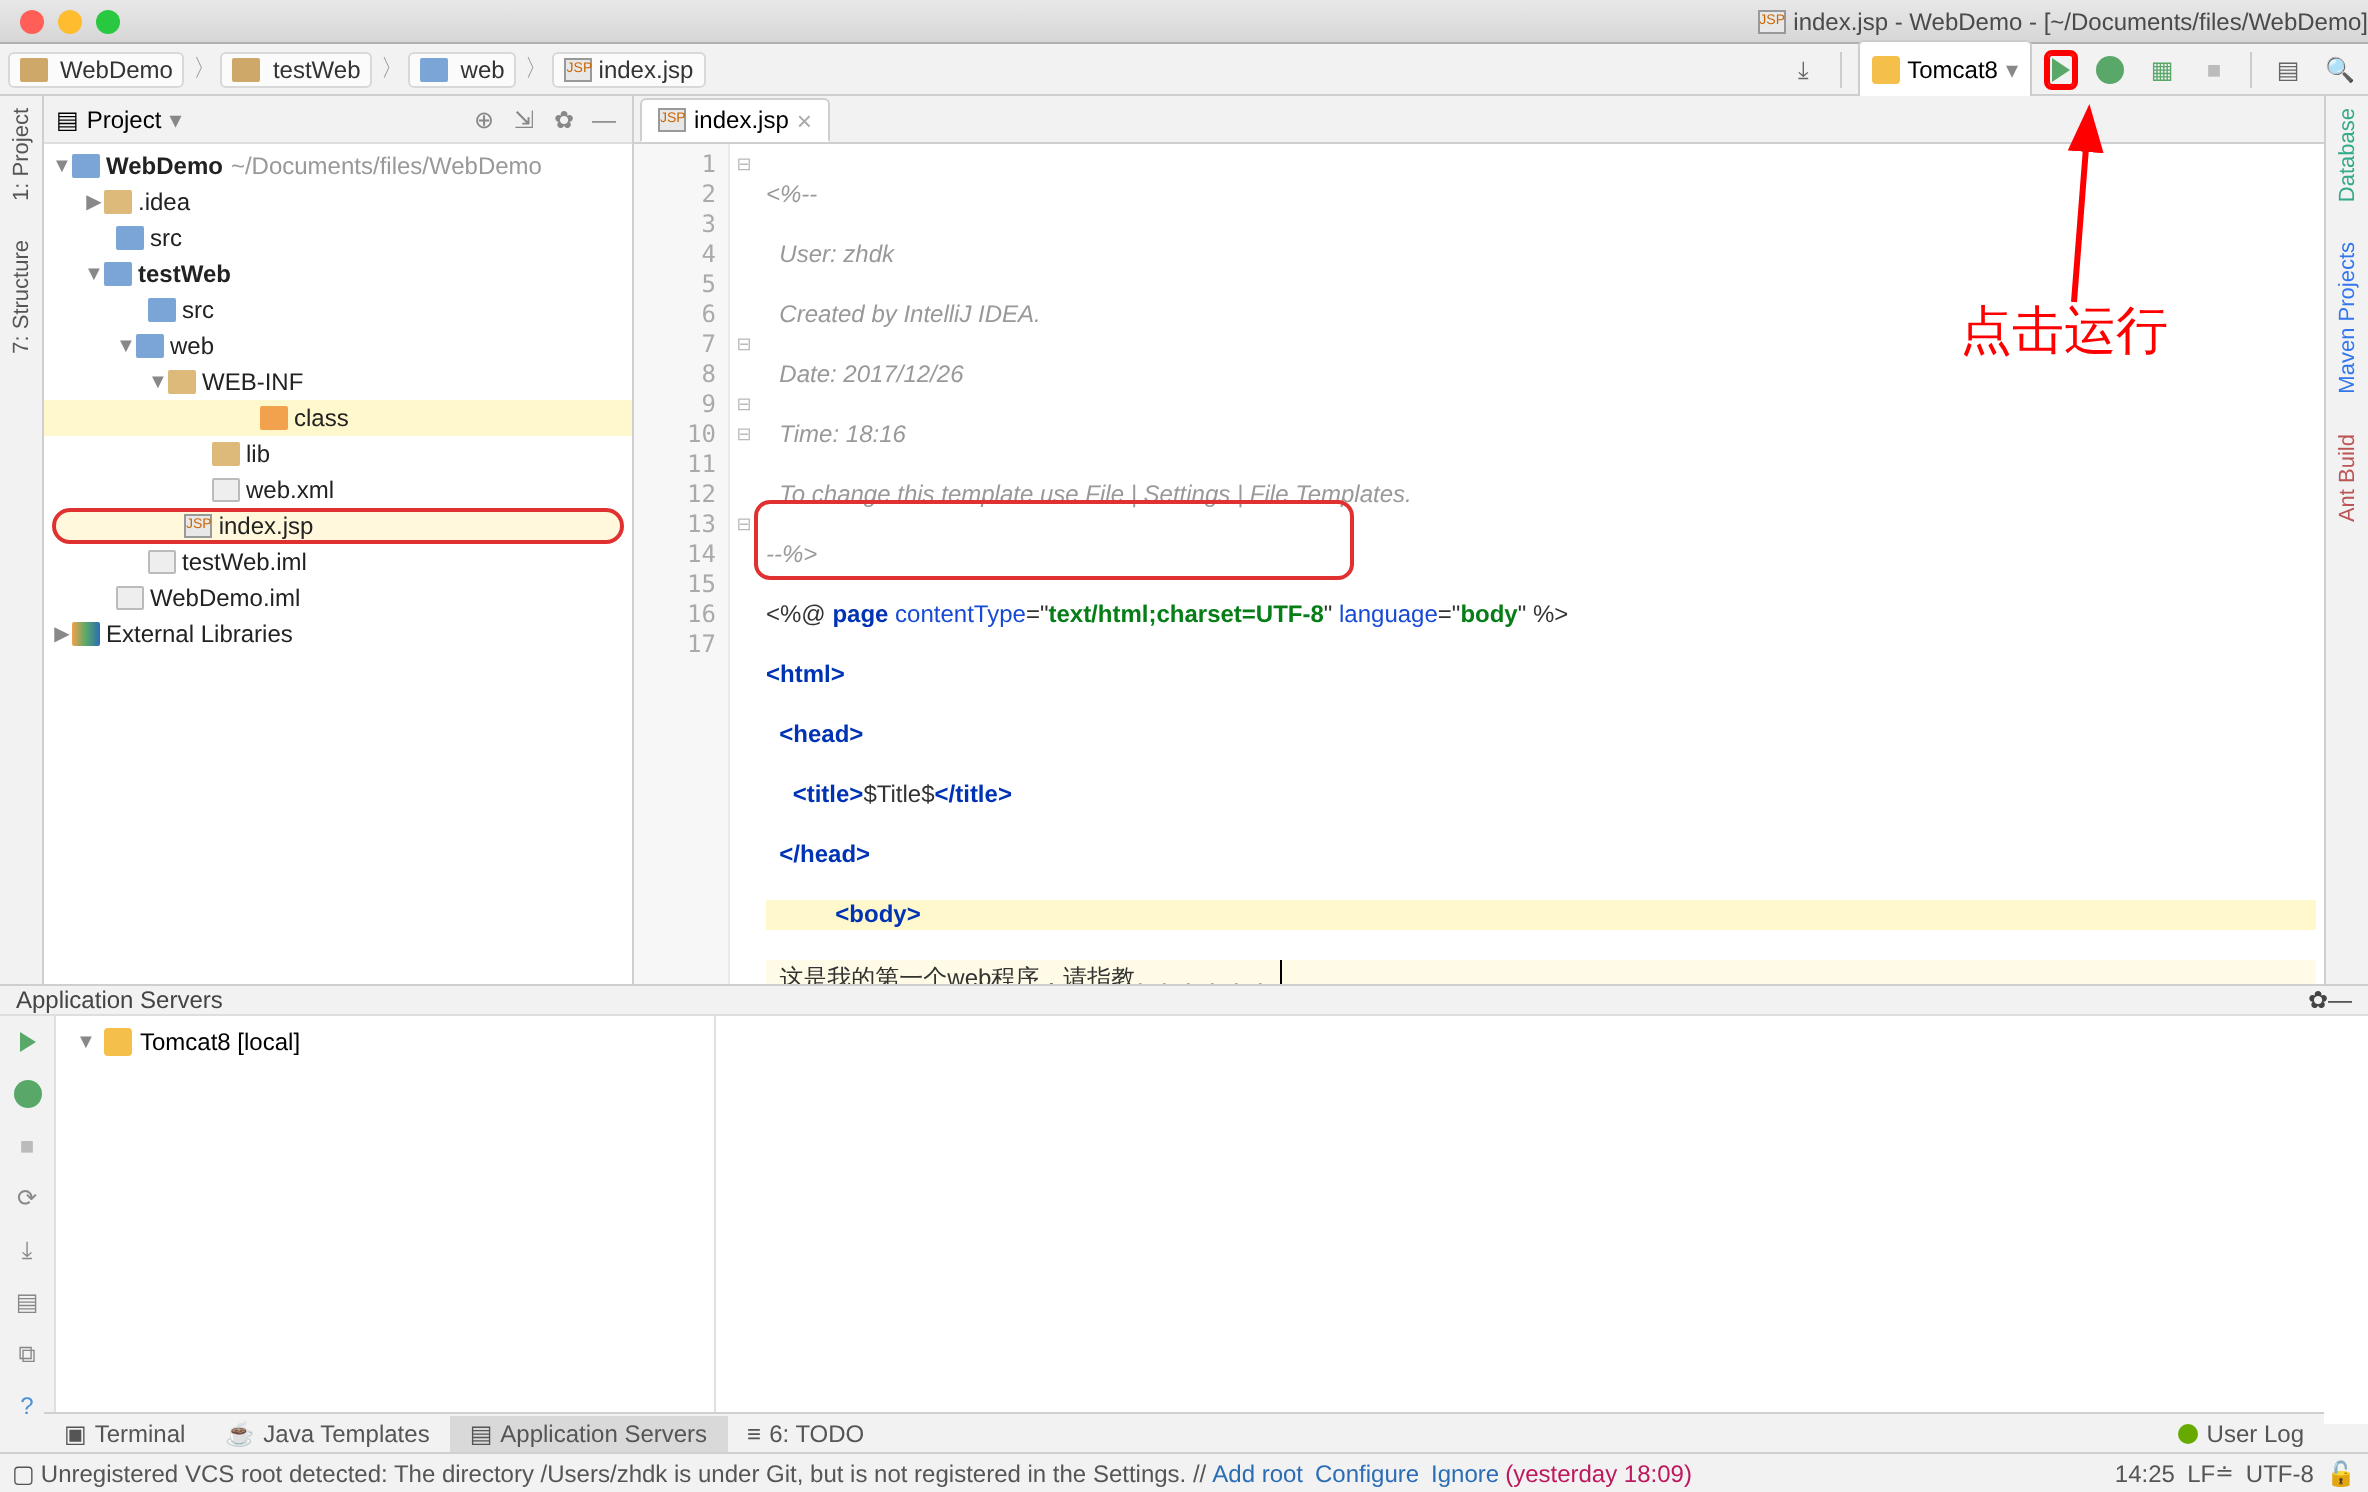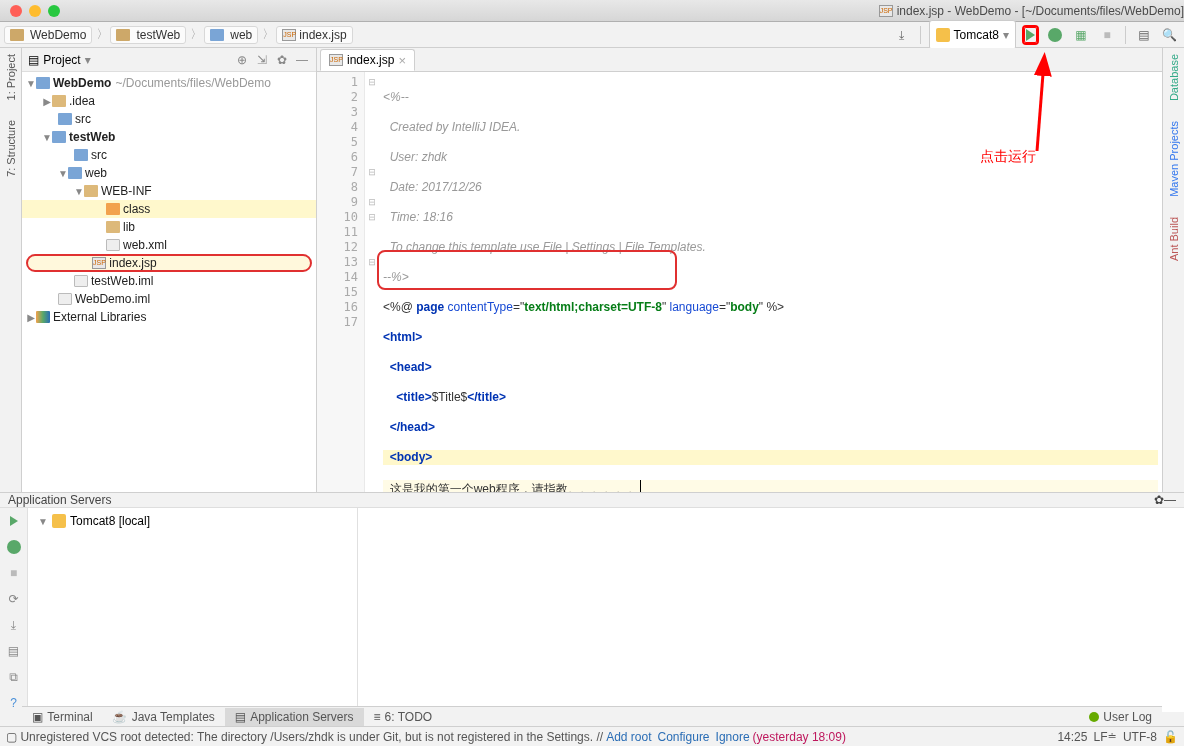--- a/index.html
+++ b/index.html
@@ -60,21 +60,21 @@
 .fold-gutter{width:14px;background:#fff;padding-top:3px;}
 .fold-gutter div{height:15px;text-align:center;color:#bbb;font-size:9px;line-height:15px;}
 .code { flex:1; padding:3px 4px 0 4px; font-family:Menlo,Consolas,monospace; font-size:12px; line-height:15px; color:#333; white-space:pre; position:relative;}
 .c-comment{color:#999;font-style:italic;}
 .c-key{color:#0033b3;font-weight:bold;}
 .c-attr{color:#174ad4;}
 .c-str{color:#067d17;font-weight:bold;}
 .c-tag{color:#0033b3;font-weight:bold;}
 .code-line{height:15px;}
 .hl-line{background:#fffbe6;}
-.hl-body{background:#fff8cc;}
+.hl-body{background:#fff8cc;padding-left:28px;}
 .red-box{position:absolute; border:2px solid #e03030; border-radius:3px;}
 .breadcrumb2{height:22px;border-top:1px solid #e2e2e2;background:#f9f9f9;display:flex;align-items:center;padding:0 10px;color:#666;gap:8px;}
 .servers-outer{position:absolute; left:0; right:0; bottom:40px; top:492px; display:flex; flex-direction:column;}
 .servers-head{height:22px;background:#f2f2f2;border-top:1px solid #cfcfcf;border-bottom:1px solid #dedede;display:flex;align-items:center;padding:0 8px;color:#444;}
 .servers-head .spacer{flex:1;}
 .servers-body{flex:1;display:flex;background:#fff;}
 .srv-btns{width:28px;background:#f2f2f2;border-right:1px solid #e0e0e0;display:flex;flex-direction:column;align-items:center;padding-top:4px;gap:8px;}
 .srv-btns .b{width:18px;height:18px;display:flex;align-items:center;justify-content:center;}
 .srv-tree{width:330px;border-right:1px solid #e0e0e0;padding:4px;}
 .srv-row{height:18px;display:flex;align-items:center;gap:4px;padding-left:6px;}
@@ -85,21 +85,21 @@
 .btab.active{background:#d9d9d9;}
 .bottom-tabs .spacer{flex:1;}
 
 
 .status{position:absolute;left:0;right:0;bottom:0;height:20px;background:#f2f2f2;border-top:1px solid #cfcfcf;display:flex;align-items:center;padding:0 6px;color:#555;font-size:11px;}
 .status .spacer{flex:1;}
 .status .link{color:#2a6db5;margin:0 3px;}
 .status .dim{color:#be185d;}
 
 
-.anno-text{position:absolute;color:#f00;font-size:14px;font-weight:500;}
+.anno-text{position:absolute;color:#f00;font-size:26px;font-weight:500;}
 .anno-arrow{position:absolute;}
 .anno-arrow svg{overflow:visible;}
 
 .tomcat-ico{width:14px;height:14px;background:#f5c04a;border-radius:2px;display:inline-block;}
 </style>
 </head>
 <body>
 
 <div class="titlebar">
   <div class="traffic">
@@ -277,22 +277,22 @@
           <div></div>
           <div></div>
           <div>⊟</div>
           <div></div>
           <div></div>
           <div></div>
           <div></div>
       </div>
       <div class="code">
 <div class="code-line"><span class="c-comment">&lt;%--</span></div>
+<div class="code-line"><span class="c-comment">  User: zhdk</span></div>
 <div class="code-line"><span class="c-comment">  Created by IntelliJ IDEA.</span></div>
-<div class="code-line"><span class="c-comment">  User: zhdk</span></div>
 <div class="code-line"><span class="c-comment">  Date: 2017/12/26</span></div>
 <div class="code-line"><span class="c-comment">  Time: 18:16</span></div>
 <div class="code-line"><span class="c-comment">  To change this template use File | Settings | File Templates.</span></div>
 <div class="code-line"><span class="c-comment">--%&gt;</span></div>
 <div class="code-line"><span>&lt;%@ </span><span class="c-key">page </span><span class="c-attr">contentType</span><span>="</span><span class="c-str">text/html;charset=UTF-8</span><span>" </span><span class="c-attr">language</span><span>="</span><span class="c-str">body</span><span>" %&gt;</span></div>
 <div class="code-line"><span class="c-tag">&lt;html&gt;</span></div>
 <div class="code-line"><span class="c-tag">  &lt;head&gt;</span></div>
 <div class="code-line"><span class="c-tag">    &lt;title&gt;</span><span>$Title$</span><span class="c-tag">&lt;/title&gt;</span></div>
 <div class="code-line"><span class="c-tag">  &lt;/head&gt;</span></div>
 <div class="code-line hl-body"><span class="c-tag">  &lt;body&gt;</span></div>

